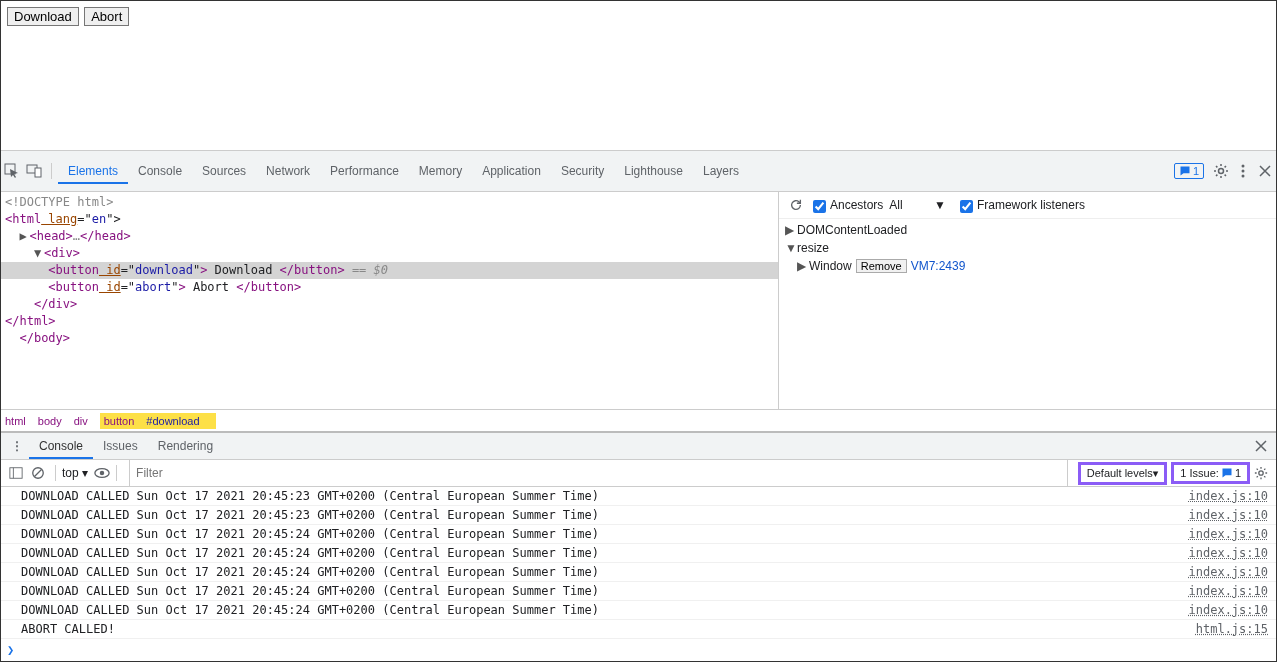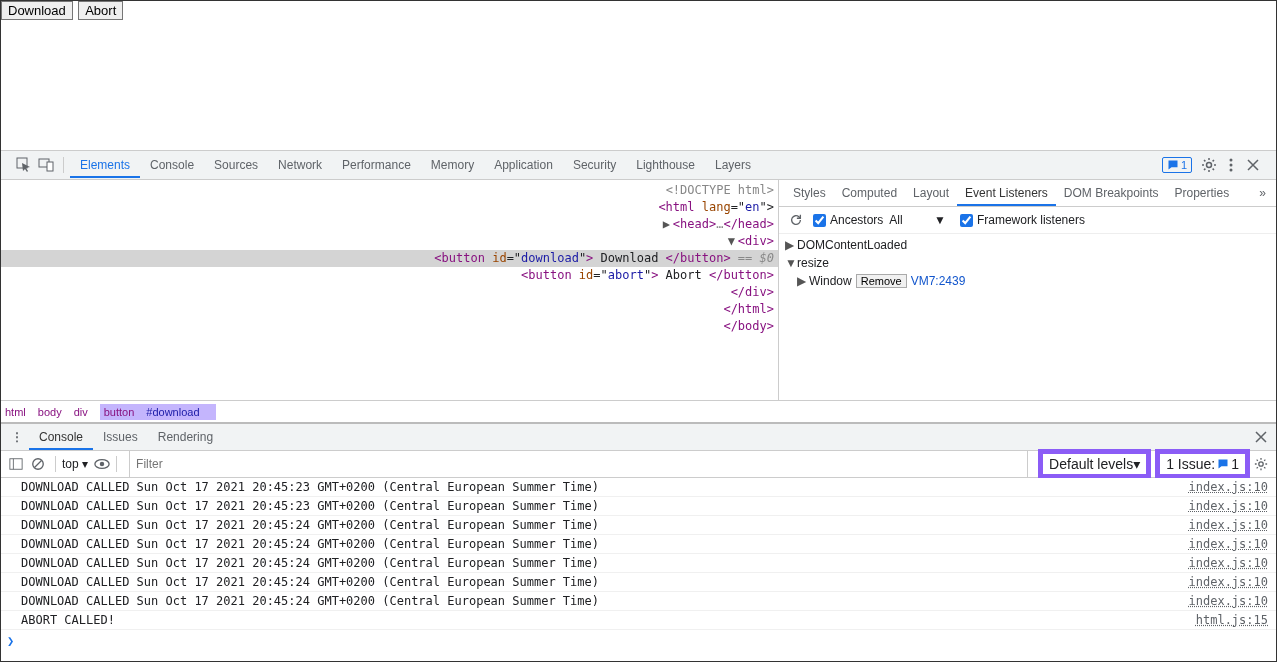--- a/index.html
+++ b/index.html
@@ -1,36 +1,36 @@
 <!DOCTYPE html>
 <html><head>
 <meta charset="utf-8">
 <style>
 * { box-sizing: border-box; margin: 0; padding: 0; }
 body { font-family: "Segoe UI", Arial, sans-serif; font-size: 12px; color: #202124; background: #fff; width: 1277px; height: 662px; border: 1px solid #333; position: relative; }
-.page-area { height: 150px; border-bottom: 1px solid #ccc; }
+.page-area { height: 150px; padding: 6px; border-bottom: 1px solid #ccc; }
 .page-area button { font-family: Arial; font-size: 13px; padding: 1px 6px; background: #efefef; border: 1px solid #767676; margin-right: 2px; }
 .devtools { display: flex; flex-direction: column; height: 510px; }
 
 
-.tabbar { display: flex; align-items: center; height: 29px; border-bottom: 1px solid #ccc; background: #f1f3f4; padding: 0 12px; }
+.tabbar { display: flex; align-items: center; height: 42px; border-bottom: 1px solid #ccc; background: #f1f3f4; padding: 0 0; }
 .tabbar .tab { padding: 6px 10px; color: #5f6368; cursor: default; }
 .tabbar .tab.active { color: #1a73e8; border-bottom: 2px solid #1a73e8; padding-bottom: 4px; }
 .tabbar .spacer { flex: 1; }
 .icon-btn { width: 22px; height: 22px; display: inline-flex; align-items: center; justify-content: center; color: #5f6368; }
 .badge-msg { display: inline-flex; align-items: center; border: 1px solid #1a73e8; border-radius: 2px; padding: 1px 4px; color: #1a73e8; font-size: 11px; margin-right: 6px; }
 .badge-msg svg { margin-right: 2px; }
 
 
 .midsplit { display: flex; height: 220px; }
 .dom-tree { flex: 1; font-family: Consolas, monospace; font-size: 12px; line-height: 17px; padding: 2px 0; overflow: hidden; border-right: 1px solid #ccc; }
-.dom-tree .line { white-space: pre; padding: 0 4px; text-align: right; }
+.dom-tree .line { white-space: pre; padding: 0 4px; }
 .dom-tree .selected { background: #d4d4d4; }
 .tag { color: #881280; }
-.attr-name { color: #994500; }
+.attr-name { color: #994500; text-decoration: underline; }
 .attr-val { color: #1a1aa6; }
 .gray { color: #888; }
 .faded { color: #888; font-style: italic; }
 .arrow { display: inline-block; width: 10px; color: #555; }
 
 
 .right-panel { width: 497px; display: flex; flex-direction: column; }
 .side-tabs { display: flex; height: 27px; border-bottom: 1px solid #ccc; align-items: center; padding: 0 6px; }
 .side-tabs .tab { padding: 6px 8px; color: #5f6368; cursor: default; }
 .side-tabs .tab.active { color: #333; border-bottom: 2px solid #1a73e8; padding-bottom: 4px; }
@@ -40,34 +40,34 @@
 .listener-toolbar .sel { margin: 0 6px; }
 .listener-list { padding: 2px 6px; font-size: 12px; line-height: 18px; }
 .listener-list .row { display: flex; align-items: center; }
 .listener-list .arrow { width: 12px; }
 .link { color: #1155cc; }
 .remove-btn { border: 1px solid #aaa; background: #f1f1f1; font-size: 11px; padding: 0 4px; margin: 0 4px; }
 
 
 .breadcrumb { height: 22px; border-top: 1px solid #ccc; display: flex; align-items: center; padding: 0 4px; font-size: 11px; background: #fff; }
 .breadcrumb span { color: #881280; margin-right: 12px; }
-.breadcrumb .sel { background: #c4b5fd; padding: 2px 4px; color: #881280;}
+.breadcrumb .sel { background: #fde047; padding: 2px 4px; color: #881280;}
 .breadcrumb .hash { color: #1a1aa6; }
 
 
 .drawer { border-top: 2px solid #bbb; flex: 1; display: flex; flex-direction: column; background: #f1f3f4;}
 .drawer-tabs { display: flex; height: 27px; align-items: center; padding: 0 4px; border-bottom: 1px solid #ccc; }
 .drawer-tabs .handle { color: #5f6368; font-weight: bold; padding: 0 6px; }
 .drawer-tabs .tab { padding: 6px 10px; color: #5f6368; }
 .drawer-tabs .tab.active { color: #333; border-bottom: 2px solid #1a73e8; padding-bottom: 4px;}
 .drawer-tabs .spacer { flex: 1; }
 .console-toolbar { display: flex; align-items: center; height: 27px; padding: 0 4px; border-bottom: 1px solid #ccc; background: #fff; }
 .console-toolbar .sep { width: 1px; height: 16px; background: #ccc; margin: 0 6px; }
 .filter-input { flex: 1; border: 1px solid #ccc; height: 28px; padding: 0 6px; font-size: 12px; color: #888; background: #fff; margin: 0 6px;}
-.levels, .issues-badge { border: 5px solid #8b5cf6; padding: 2px 6px; font-size: 14px; display: inline-flex; align-items: center; margin-left: 4px;}
+.levels, .issues-badge { border: 3px solid #8b5cf6; padding: 2px 6px; font-size: 11px; display: inline-flex; align-items: center; margin-left: 4px;}
 .issues-badge svg { margin: 0 2px; }
 .console-log { flex: 1; background: #fff; overflow: auto; font-family: Consolas, monospace; font-size: 12px; }
 .log-row { display: flex; padding: 2px 8px 2px 20px; border-bottom: 1px solid #f0f0f0; }
 .log-row .msg { flex: 1; white-space: pre; }
 .log-row .src { color: #5f6368; text-decoration: underline dotted; }
 .prompt-row { padding: 4px 6px; color: #1a73e8; font-family: Consolas, monospace;}
 svg { display: block; }
 </style>
 </head>
 <body>
@@ -128,31 +128,20 @@
       <div class="line">  <span class="arrow">▶ </span><span class="tag">&lt;</span><span class="tag">head</span><span class="tag">&gt;</span><span class="gray">…</span><span class="tag">&lt;/</span><span class="tag">head</span><span class="tag">&gt;</span></div>
       <div class="line">    <span class="arrow">▼ </span><span class="tag">&lt;</span><span class="tag">div</span><span class="tag">&gt;</span></div>
       <div class="line selected"><span>      </span><span class="tag">&lt;</span><span class="tag">button</span><span class="attr-name"> id</span><span>="</span><span class="attr-val">download</span><span>"</span><span class="tag">&gt;</span><span> Download </span><span class="tag">&lt;/</span><span class="tag">button</span><span class="tag">&gt;</span><span class="faded"> == $0</span></div>
       <div class="line"><span>      </span><span class="tag">&lt;</span><span class="tag">button</span><span class="attr-name"> id</span><span>="</span><span class="attr-val">abort</span><span>"</span><span class="tag">&gt;</span><span> Abort </span><span class="tag">&lt;/</span><span class="tag">button</span><span class="tag">&gt;</span></div>
       <div class="line"><span>    </span><span class="tag">&lt;/</span><span class="tag">div</span><span class="tag">&gt;</span></div>
       <div class="line"><span class="tag">&lt;/</span><span class="tag">html</span><span class="tag">&gt;</span></div>
       <div class="line"><span>  </span><span class="tag">&lt;/</span><span class="tag">body</span><span class="tag">&gt;</span></div>
     </div>
 
     <div class="right-panel">
-      <div class="side-tabs">
-        <div id="side-tabs-container" style="display:flex">
-            <span class="tab">Styles</span>
-            <span class="tab">Computed</span>
-            <span class="tab">Layout</span>
-            <span class="tab active">Event Listeners</span>
-            <span class="tab">DOM Breakpoints</span>
-            <span class="tab">Properties</span>
-          </div>
-        <span class="more">»</span>
-      </div>
       <div class="listener-toolbar">
         <span class="icon-btn">
           <svg width="14" height="14" viewBox="0 0 16 16">
               <path d="M13 8a5 5 0 1 1-1.7-3.7L13 6" fill="none" stroke="#5f6368" stroke-width="1.5"></path>
               <path d="M13 2v4h-4" fill="none" stroke="#5f6368" stroke-width="1.5"></path>
             </svg>
         </span>
         <label style="margin-left:6px"><input type="checkbox" checked="" style=""><span>Ancestors</span></label>
         <span class="sel"><span>All</span> <span style="margin-left:28px">▼</span></span>
         <label style="margin-left:8px"><input type="checkbox" checked="" style=""><span>Framework listeners</span></label>

